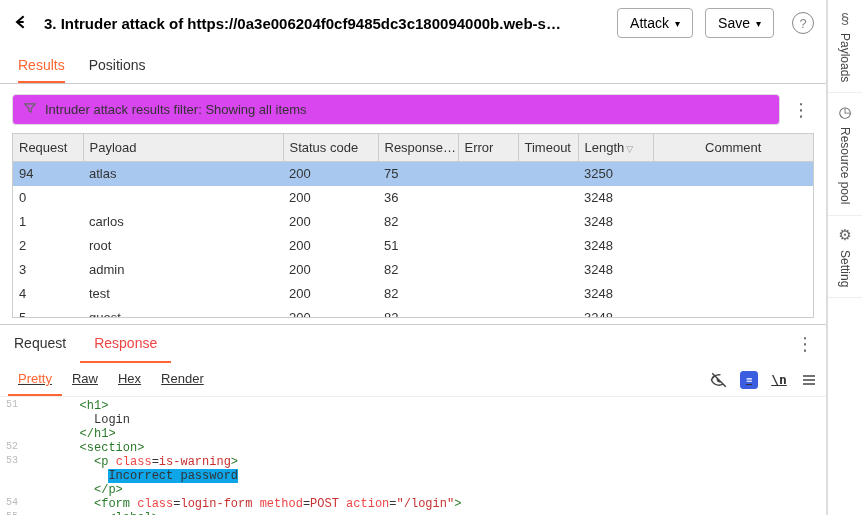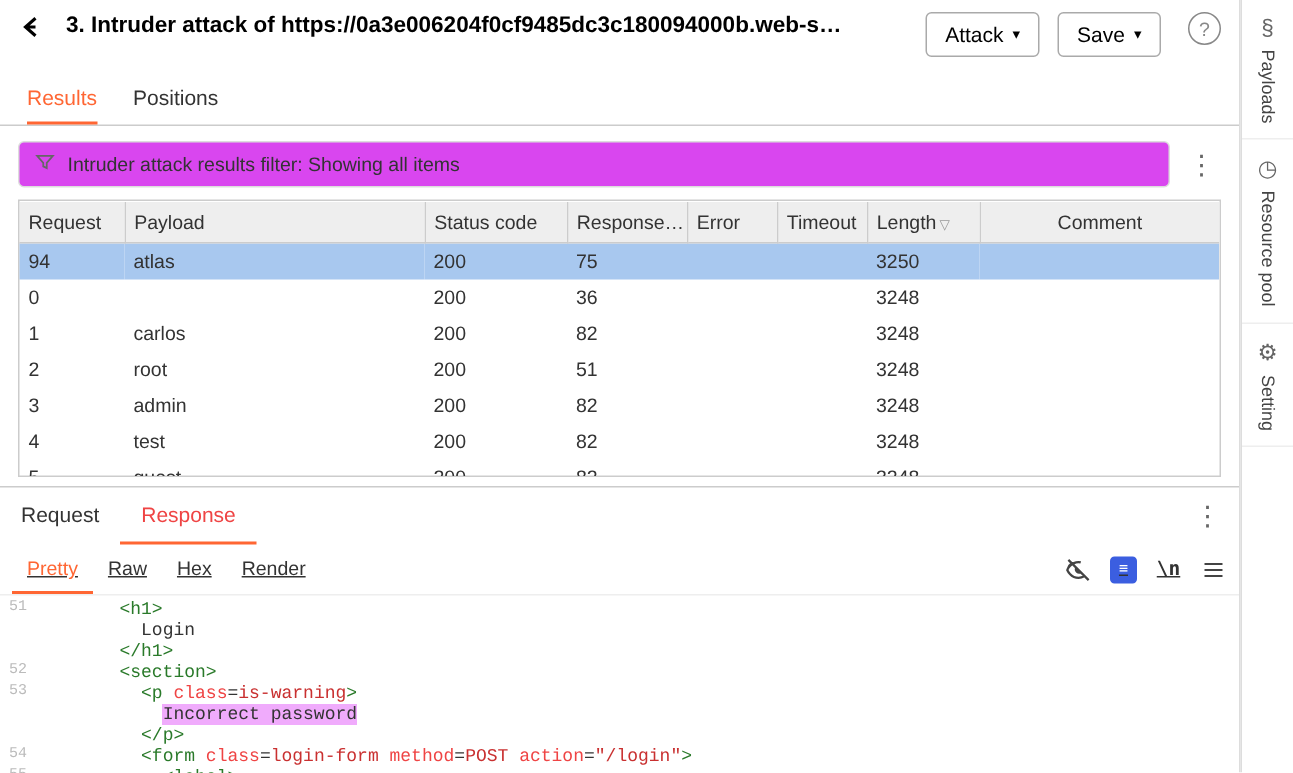--- a/index.html
+++ b/index.html
@@ -1,18 +1,18 @@
 <!DOCTYPE html>
 <html><head>
 <meta charset="utf-8">
 <style>
 * { box-sizing: border-box; margin: 0; padding: 0; }
 body { font-family: Arial, sans-serif; font-size: 13px; color: #333; background: #fff; width: 862px; height: 515px; overflow: hidden; display: flex; }
 .main { flex: 1; display: flex; flex-direction: column; border-right: 1px solid #ddd; }
-.header { display: flex; align-items: flex-start; padding: 8px 12px; gap: 12px; border-bottom: 1px solid transparent; }
+.header { display: flex; align-items: center; padding: 8px 12px; gap: 12px; border-bottom: 1px solid transparent; }
 .logo svg { width: 20px; height: 20px; }
 .title { font-weight: bold; font-size: 15px; flex: 1; white-space: nowrap; overflow: hidden; text-overflow: ellipsis; color: #000; }
 .btn { border: 1px solid #aaa; border-radius: 4px; padding: 6px 12px; background: #fff; font-size: 14px; display: inline-flex; align-items: center; gap: 6px; cursor: pointer; }
 .help-icon { border: 1.5px solid #888; border-radius: 50%; width: 22px; height: 22px; display: flex; align-items: center; justify-content: center; font-size: 13px; color: #888; margin-left: 6px; }
 .tabs { display: flex; gap: 24px; padding: 0 18px; border-bottom: 1px solid #ccc; }
 .tab { padding: 10px 0 8px 0; font-size: 14px; cursor: pointer; border-bottom: 2px solid transparent; }
 .tab.active { color: #ff6633; border-bottom-color: #ff6633; font-weight: 400; }
 .filter-bar { display: flex; align-items: center; gap: 8px; margin: 10px 12px 8px 12px; }
 .filter-box { flex: 1; background: #d946ef; border: 1px solid #ddd; border-radius: 4px; padding: 6px 10px; display: flex; align-items: center; gap: 8px; font-size: 13px; color: #333; }
 .dots { font-size: 18px; color: #666; cursor: pointer; padding: 0 4px; }
@@ -29,21 +29,21 @@
 .reqresp-dots { margin-left: auto; padding: 8px 12px; color: #666; cursor: pointer; font-size: 18px; }
 .viewer-tabs { display: flex; align-items: center; padding: 0 8px; border-bottom: 1px solid #eee; text-decoration: underline; }
 .vtab { padding: 8px 10px; font-size: 13px; cursor: pointer; border-bottom: 2px solid transparent; }
 .vtab.active { color: #ff6633; border-bottom-color: #ff6633; }
 .viewer-icons { margin-left: auto; display: flex; gap: 12px; align-items: center; }
 .vicon { width: 18px; height: 18px; display: flex; align-items: center; justify-content: center; cursor: pointer; }
 .newline-icon { border: 1.5px solid #444; border-radius: 3px; padding: 2px 3px; font-size: 10px; font-family: monospace; background: #3b5ee0; color: #fff; border-color: #3b5ee0; }
 .code-area { flex: 1; overflow: auto; font-family: 'Courier New', monospace; font-size: 12px; padding: 2px 0; }
 .code-line { display: flex; white-space: pre; }
 .lno { width: 22px; text-align: right; color: #bbb; font-size: 10px; padding-right: 4px; flex-shrink: 0; user-select: none; }
-.hl-yellow { background: #f0abfc; }
+.hl-yellow { background: #0ea5e9; }
 .tag { color: #2a7a2a; }
 .attr { color: #ef4444; }
 .val { color: #c93030; }
 .sidebar { width: 35px; display: flex; flex-direction: column; align-items: center; border-left: 1px solid #ddd; }
 .side-item { display: flex; flex-direction: column; align-items: center; padding: 10px 4px; border-bottom: 1px solid #eee; cursor: pointer; width: 100%; }
 .side-label { writing-mode: vertical-rl; font-size: 12px; margin-top: 6px; color: #444; }
 .side-icon { font-size: 15px; color: #666; }
 </style>
 </head>
 <body>

